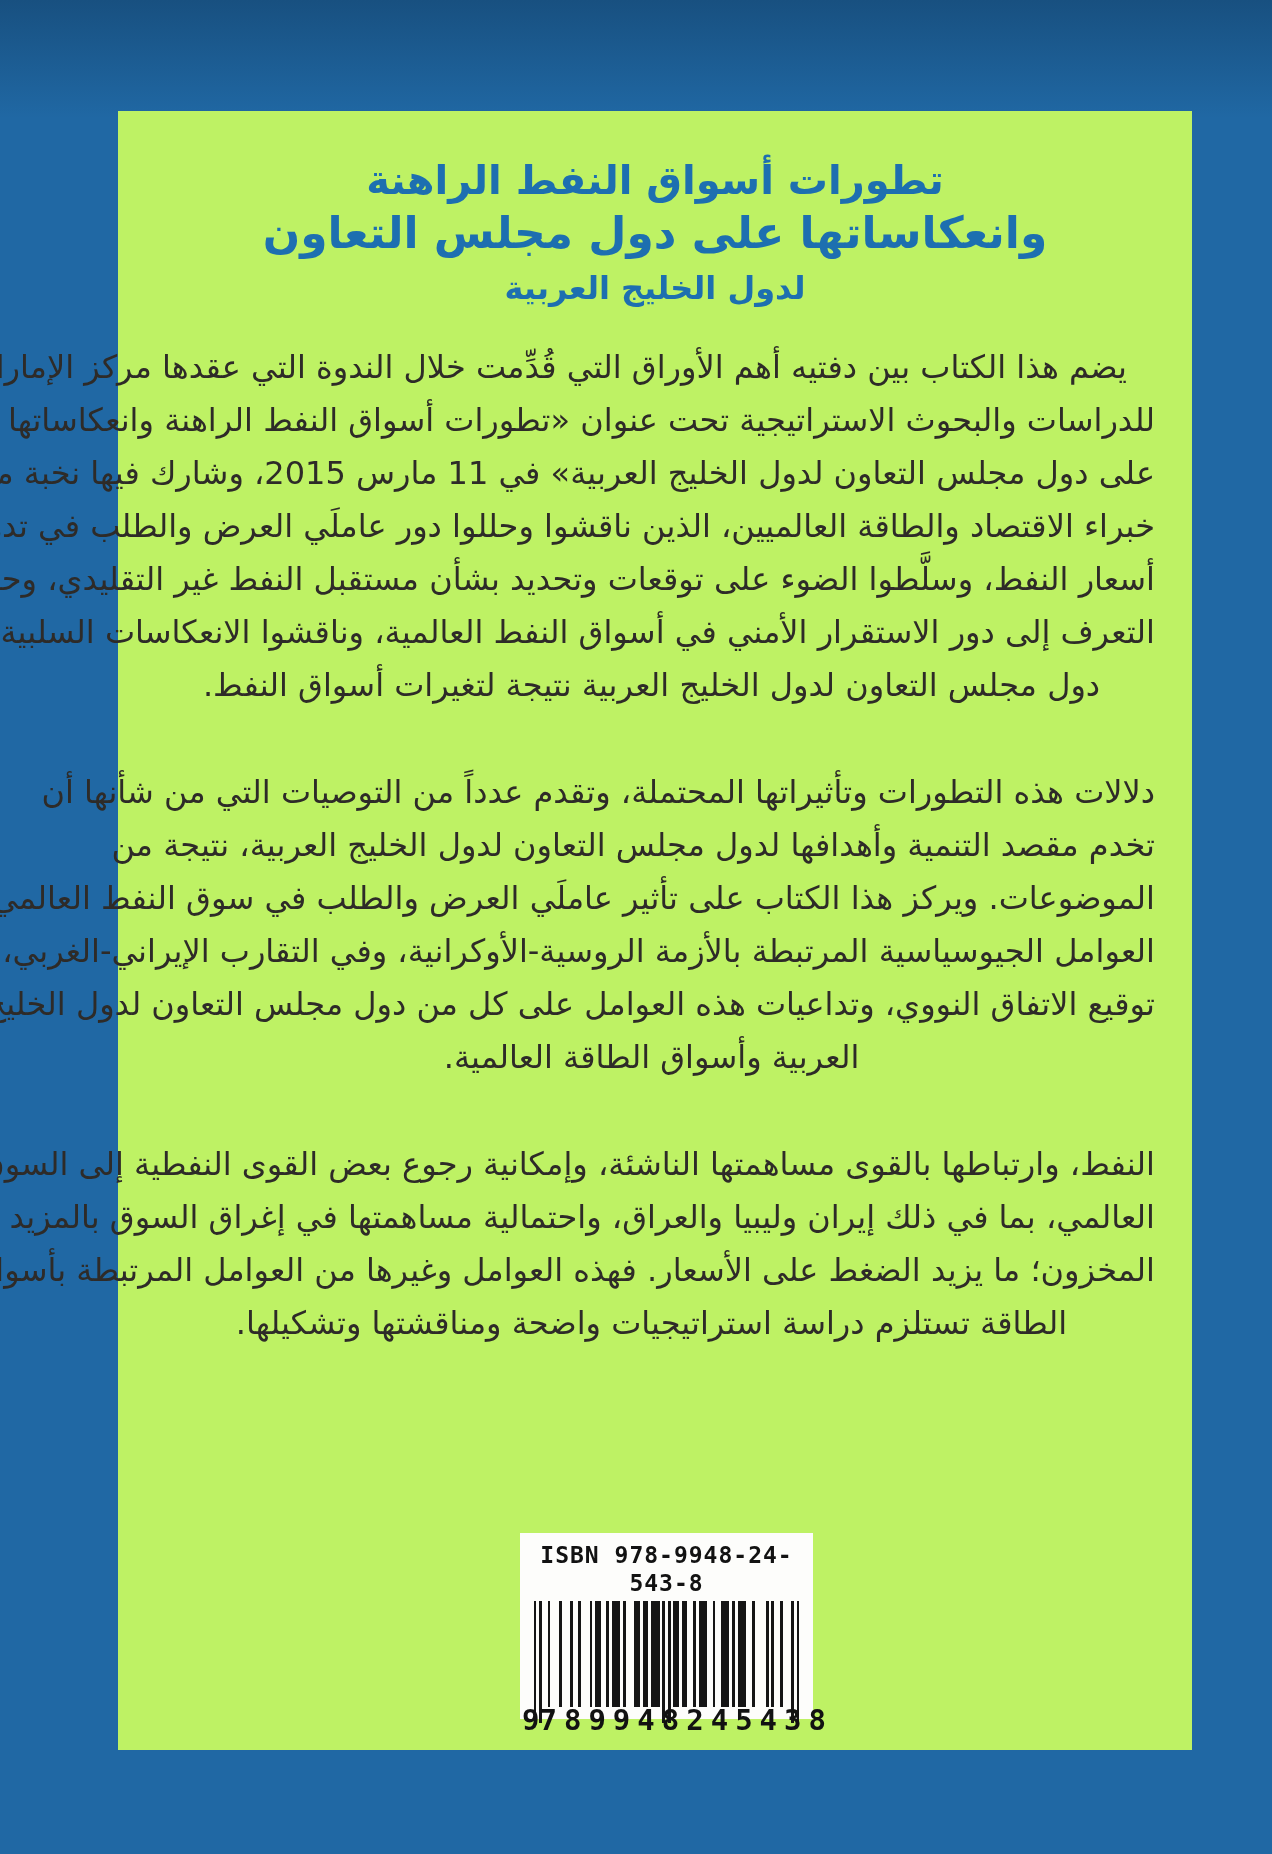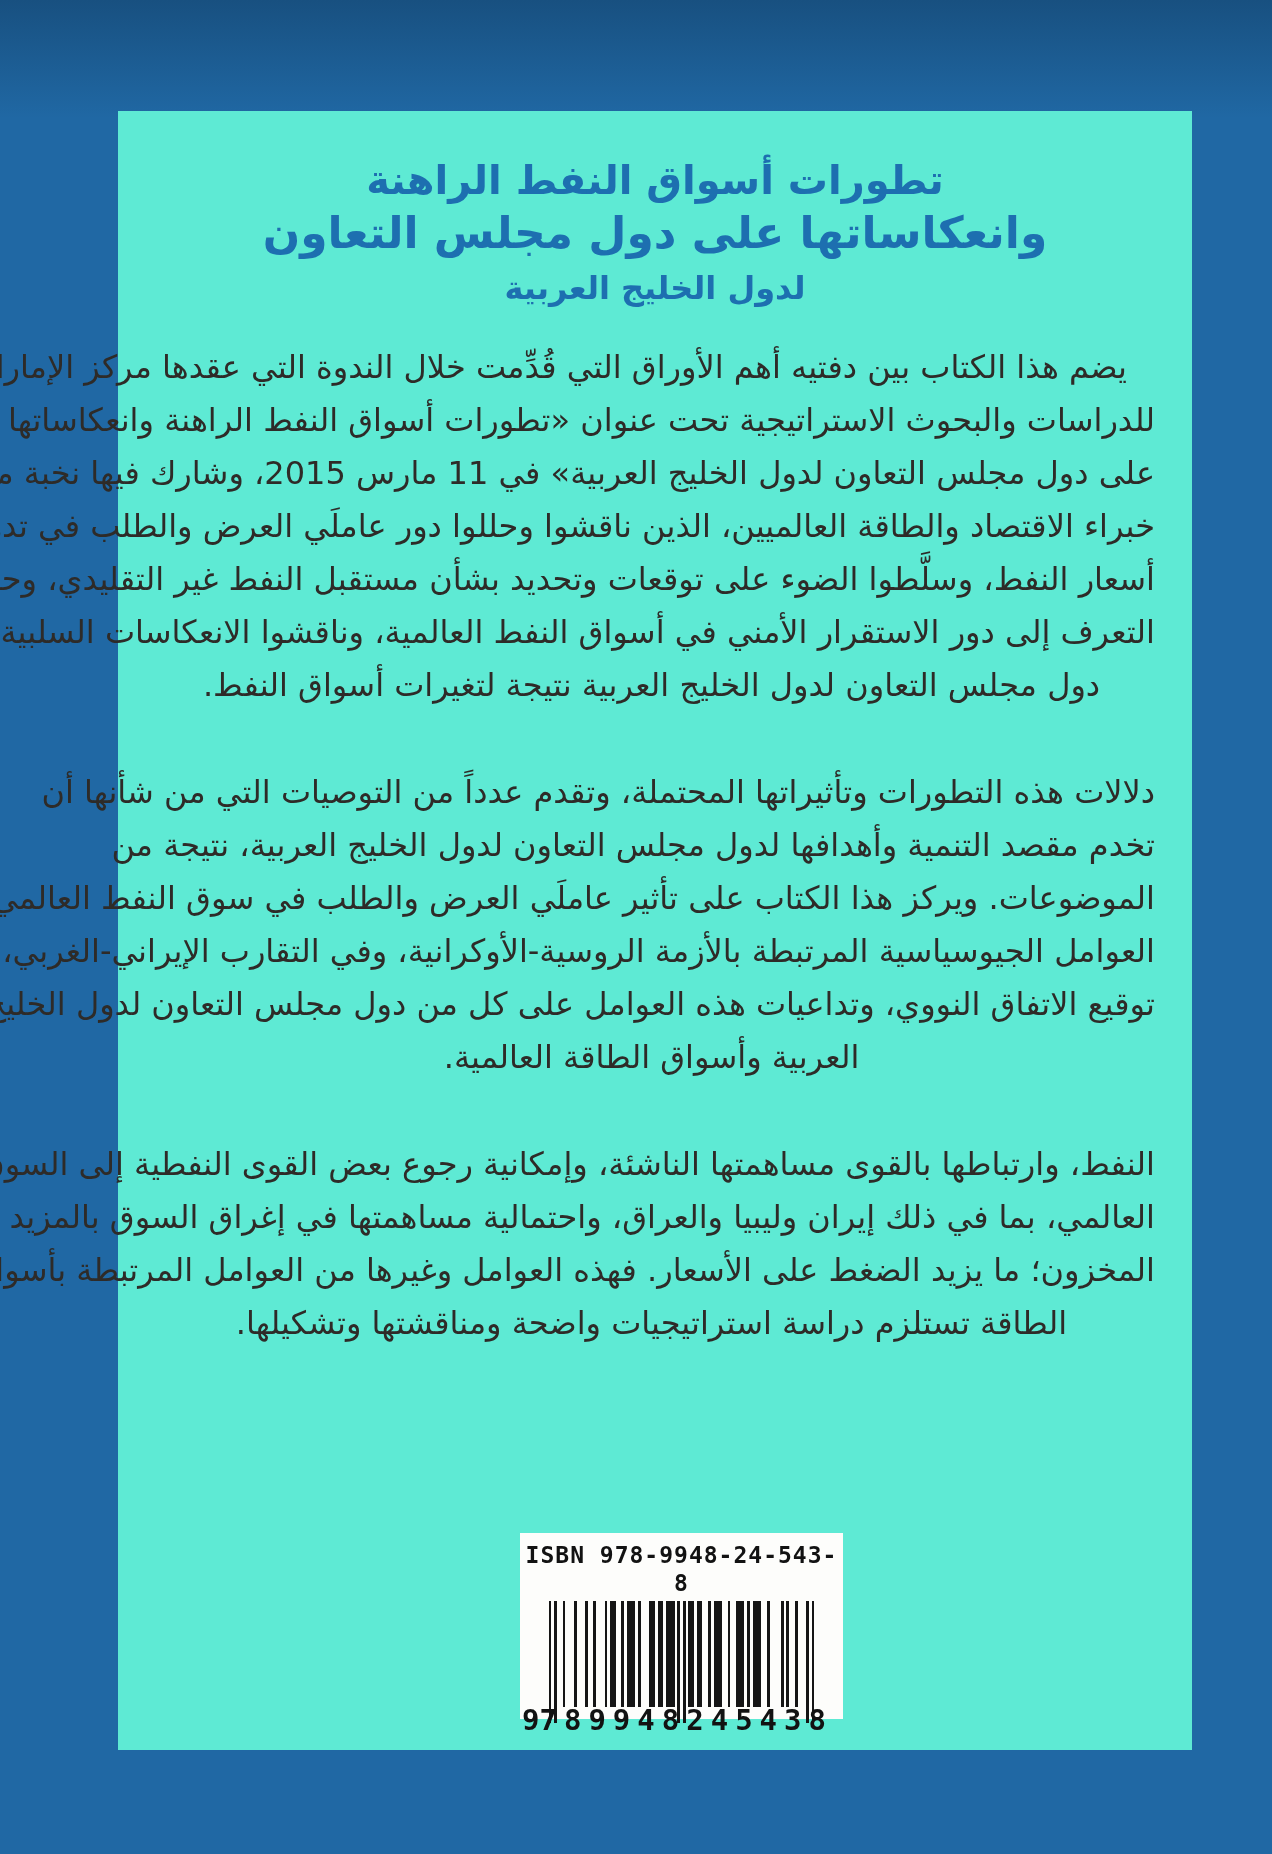--- a/index.html
+++ b/index.html
@@ -8,21 +8,21 @@
     background:#2068a4;
     font-family:"DejaVu Sans", sans-serif;
   }
   .top-shade{
     position:absolute;left:0;top:0;width:1272px;height:118px;
     background:linear-gradient(to bottom, rgba(12,44,74,.40), rgba(12,44,74,0));
     pointer-events:none;
   }
   .panel{
     position:absolute;left:118px;top:111px;width:1074px;height:1639px;
-    background:#5eead4;
+    background:#bef264;
   }
   .titles{margin-top:46px;text-align:center;color:#1d6fb0;font-weight:bold;}
   .t1{font-size:40px;line-height:46px;}
   .t2{font-size:44px;line-height:44px;margin-top:8px;}
   .t3{font-size:32px;line-height:54px;margin-top:6px;}
   .body{
     direction:rtl;
     margin-top:26px;
     padding:0 37px 0 30px;
     color:#2e2b28;
@@ -33,21 +33,21 @@
   .line{
     display:block;
     height:53px;line-height:53px;
     text-align:justify;
     text-align-last:justify;
     white-space:nowrap;
   }
   .line.first{text-indent:28px;}
   .line.last{text-align-last:center;}
   .isbn-box{
-    position:absolute;left:402px;top:1422px;width:323px;height:186px;
+    position:absolute;left:402px;top:1422px;width:293px;height:186px;
     background:#fdfdfb;
     box-sizing:border-box;
     padding-top:8px;
     text-align:center;
   }
   .isbn-label{
     font-family:"DejaVu Sans Mono", monospace;
     font-weight:bold;font-size:23px;line-height:28px;letter-spacing:1px;
     color:#121212;
   }

